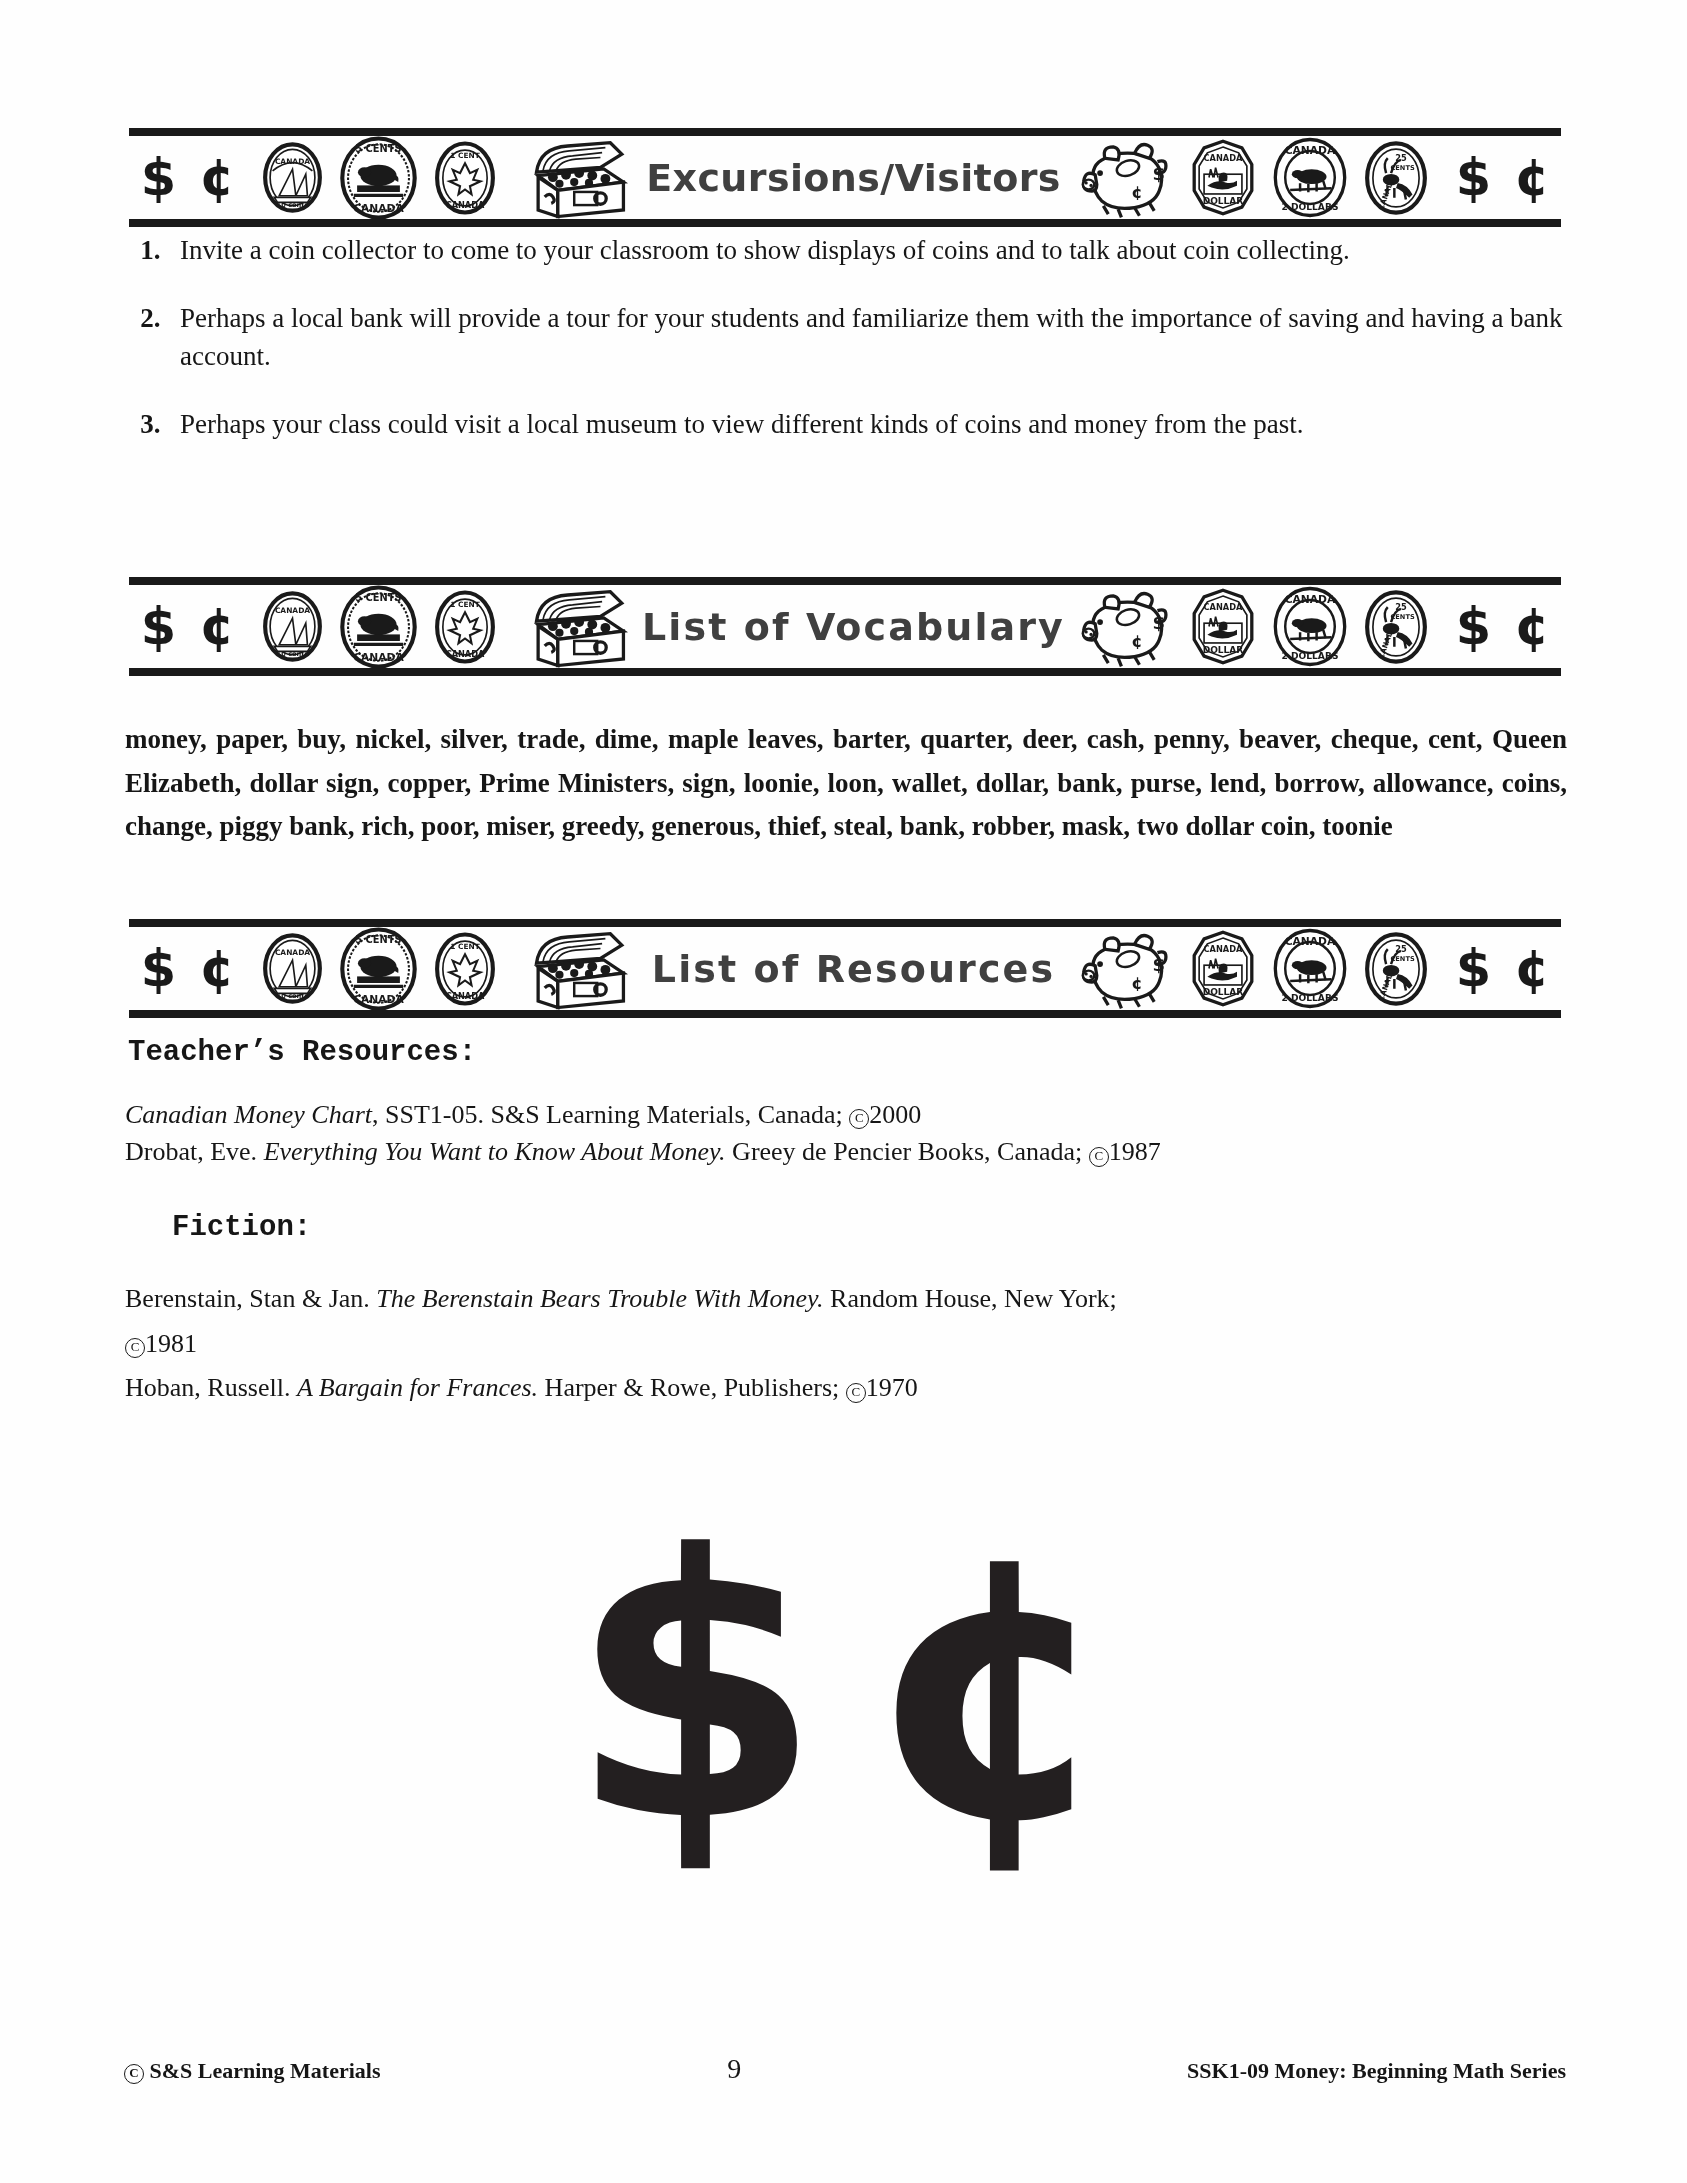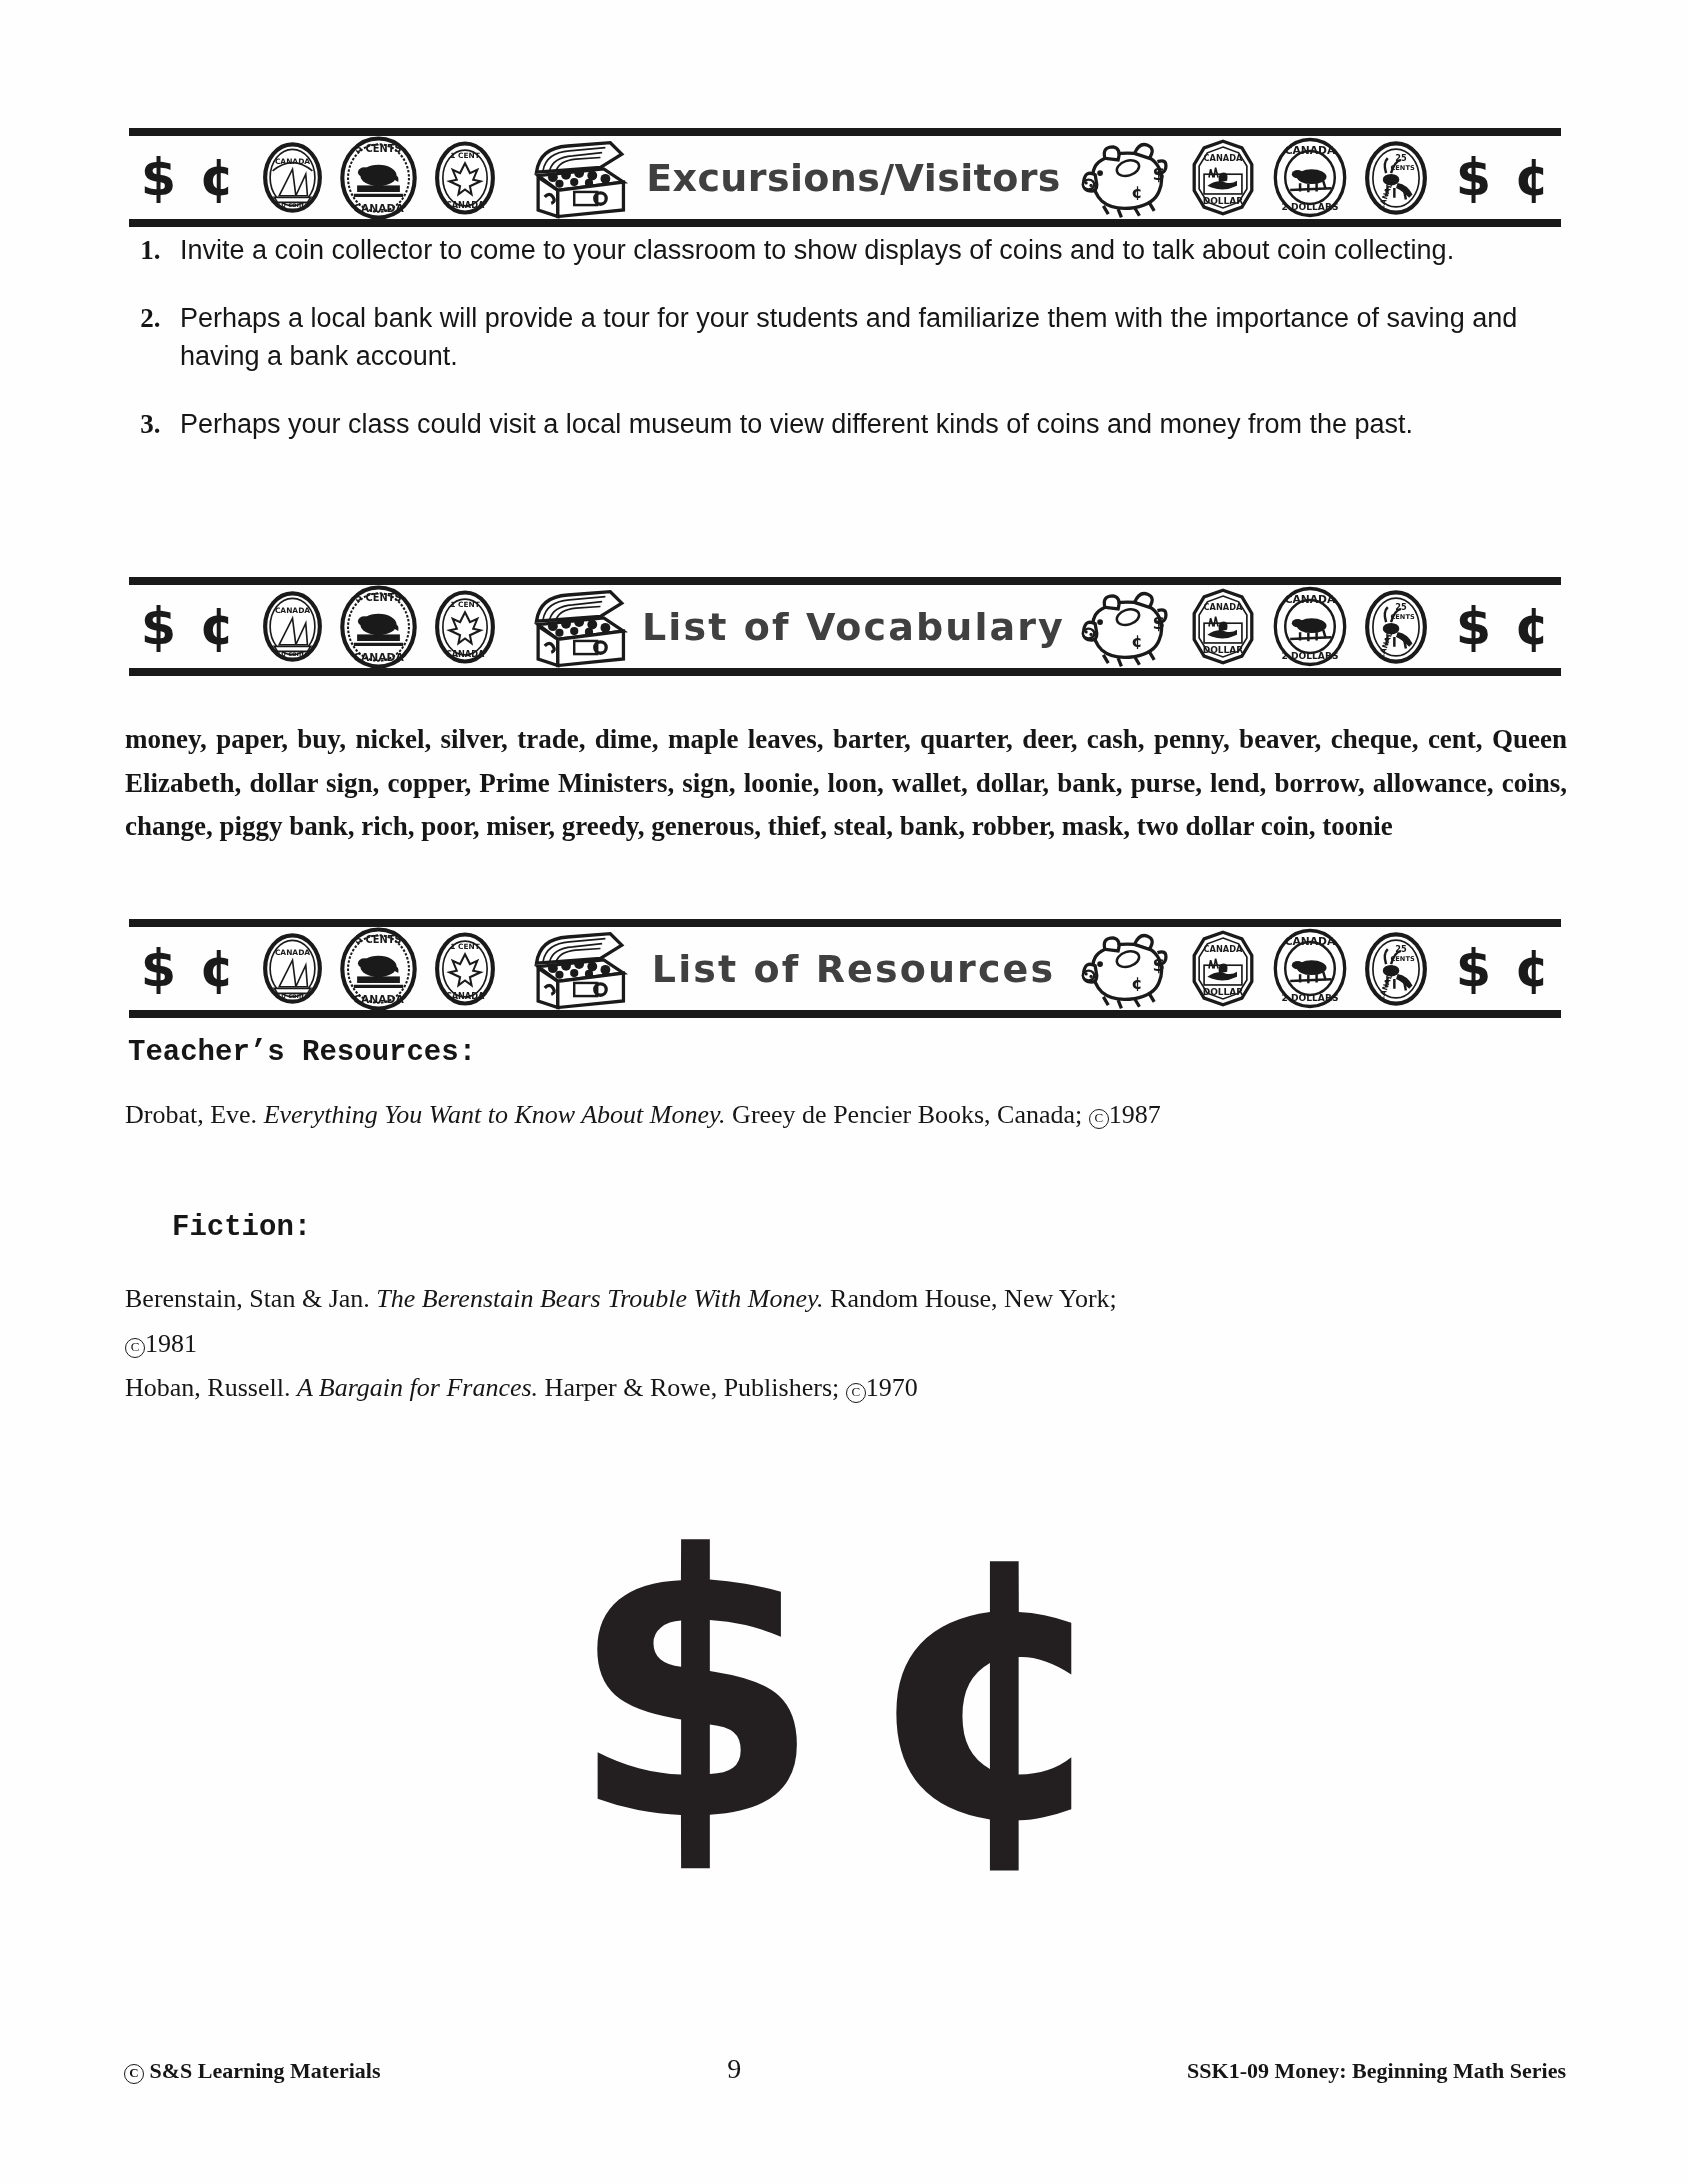--- a/index.html
+++ b/index.html
@@ -99,21 +99,21 @@
     font-weight: bold;
     font-family: "Liberation Serif", serif;
     line-height: 1.38;
     padding-left: 8.2px;
     box-sizing: border-box;
   }
   .li-text {
     flex: 1 1 auto;
     font-size: 27px;
     line-height: 1.38;
-    font-family: Liberation Sans, sans-serif;
+    font-family: Liberation Serif, serif;
   }
 
   .vocab {
     position: absolute;
     left: 125px;
     width: 1442px;
     font-size: 27px;
     line-height: 1.62;
     text-align: justify;
     font-family: "Liberation Serif", serif;
@@ -578,20 +578,23 @@
       <div class="bsym dollar">$</div>
       <div class="bsym cent">¢</div>
     </div>
     <div class="banner-rule bottom"></div>
   </div>
 
   <div class="section-head" style="top:1036px;">Teacher’s Resources:</div>
 
   <div class="ref-block" style="top:1096px;">
     <div>
+      <span class="it">Canadian Money Chart</span><span>, SST1-05.  S&amp;S Learning Materials, Canada; </span><span class="cmark">C</span><span>2000</span>
+    </div>
+    <div>
       <span>Drobat, Eve.  </span><span class="it">Everything You Want to Know About Money.</span><span>  Greey de Pencier Books, Canada;  </span><span class="cmark">C</span><span>1987</span>
     </div>
   </div>
 
   <div class="section-head" style="top:1211px;margin-left:44px;">Fiction:</div>
 
   <div class="ref-block" style="top:1277px; line-height:1.72;">
     <div>
       <span>Berenstain, Stan &amp; Jan.  </span><span class="it">The Berenstain Bears Trouble With Money.</span><span>  Random House, New York;</span><br><span class="cmark">C</span><span>1981</span>
     </div>

